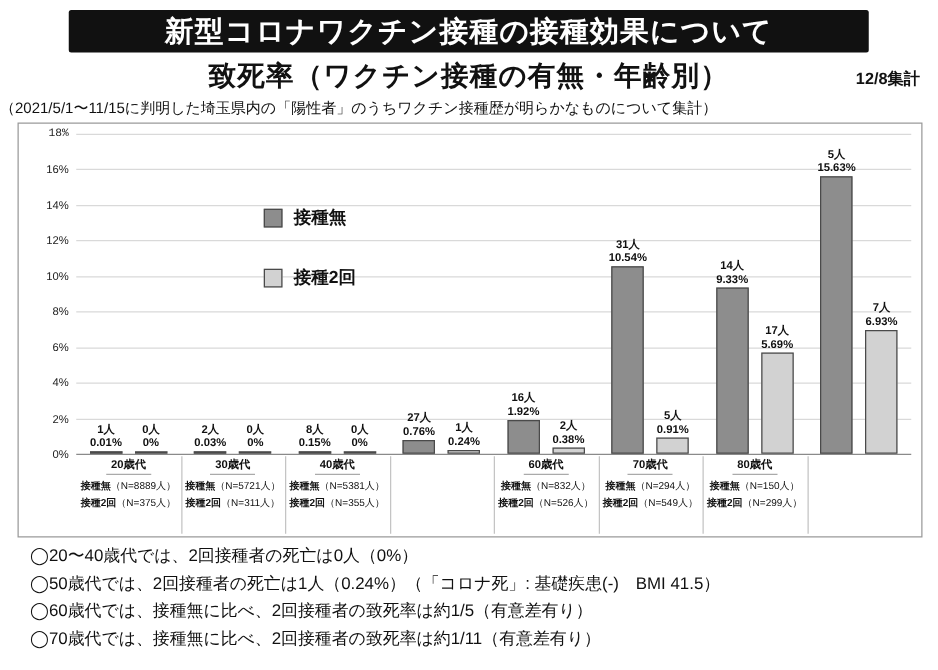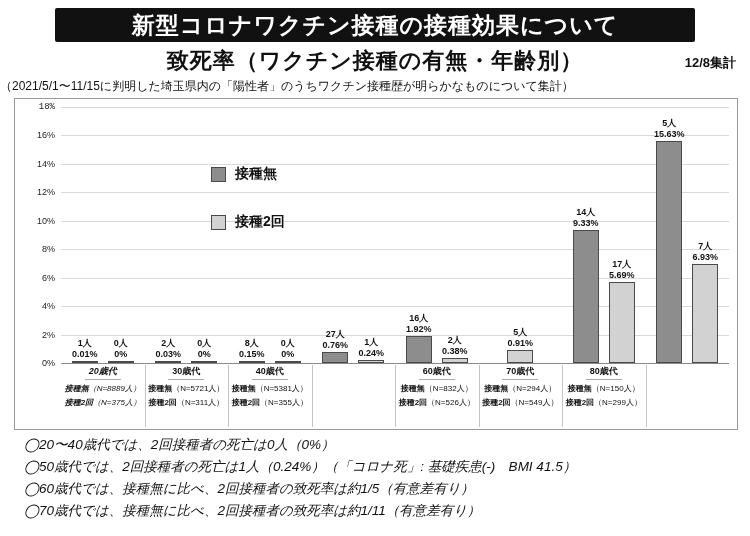--- a/index.html
+++ b/index.html
@@ -99,21 +99,21 @@
   }
   .nrow{font-size:8px;margin-top:3px;white-space:nowrap;}
   .nrow b{font-weight:bold;}
   .sep{position:absolute;top:2px;bottom:2px;width:1px;background:#c4c4c4;}
 
   
   .notes{
     position:absolute;left:24px;top:434px;width:710px;
     font-size:13.5px;line-height:22px;
   }
-  .notes div{white-space:nowrap;font-style:italic;}
+  .notes div{white-space:nowrap;}
 </style>
 </head>
 <body>
 
 <div class="page">
 
   <div class="title-bar">
     <span>新型コロナワクチン接種の接種効果について</span>
   </div>
 
@@ -181,20 +181,23 @@
           </div>
           <div class="group" style="left: 50%; width: 12.5%;">
             <div class="bar no" style="height: 27.3067px;">
               <div class="bar-label">16人<br>1.92%</div>
             </div>
             <div class="bar two" style="height: 5.40444px;">
               <div class="bar-label">2人<br>0.38%</div>
             </div>
           </div>
           <div class="group" style="left: 62.5%; width: 12.5%;">
+            <div class="bar no" style="height: 149.902px;">
+              <div class="bar-label">31人<br>10.54%</div>
+            </div>
             <div class="bar two" style="height: 12.9422px;">
               <div class="bar-label">5人<br>0.91%</div>
             </div>
           </div>
           <div class="group" style="left: 75%; width: 12.5%;">
             <div class="bar no" style="height: 132.693px;">
               <div class="bar-label">14人<br>9.33%</div>
             </div>
             <div class="bar two" style="height: 80.9244px;">
               <div class="bar-label">17人<br>5.69%</div>
@@ -216,21 +219,21 @@
           <span>接種無</span>
         </div>
         <div class="legend-row">
           <span class="swatch two"></span>
           <span>接種2回</span>
         </div>
       </div>
     </div>
 
     <div class="xaxis" id="xaxis">
-        <div class="xgroup" style="left: 0%; width: 12.5%; font-style: italic;">
+        <div class="xgroup" style="left: 0%; width: 12.5%;">
           <div class="age">20歳代</div>
           <div class="nrow"><b>接種無</b>（N=8889人）</div>
           <div class="nrow"><b>接種2回</b>（N=375人）</div>
         </div>
         <div class="xgroup" style="left: 12.5%; width: 12.5%;">
           <div class="age">30歳代</div>
           <div class="nrow"><b>接種無</b>（N=5721人）</div>
           <div class="nrow"><b>接種2回</b>（N=311人）</div>
         </div>
         <div class="sep" style="left: 12.5%;"></div>

